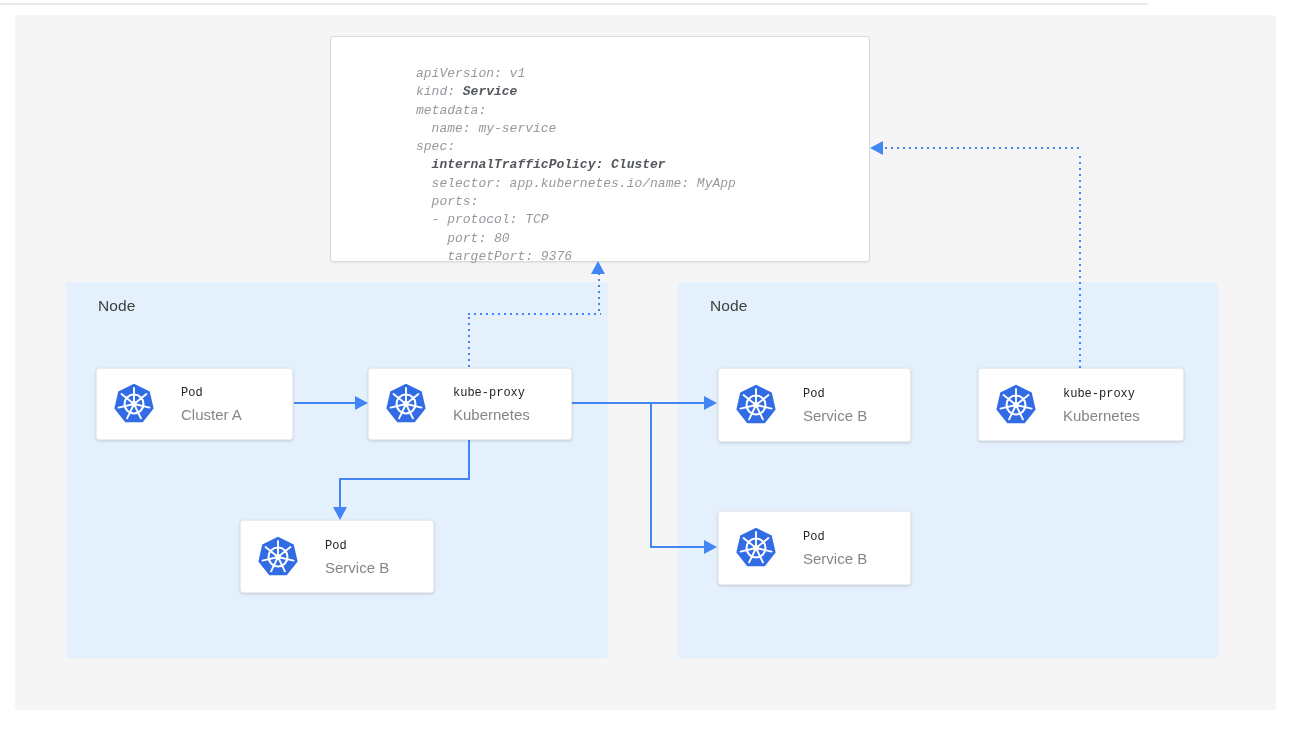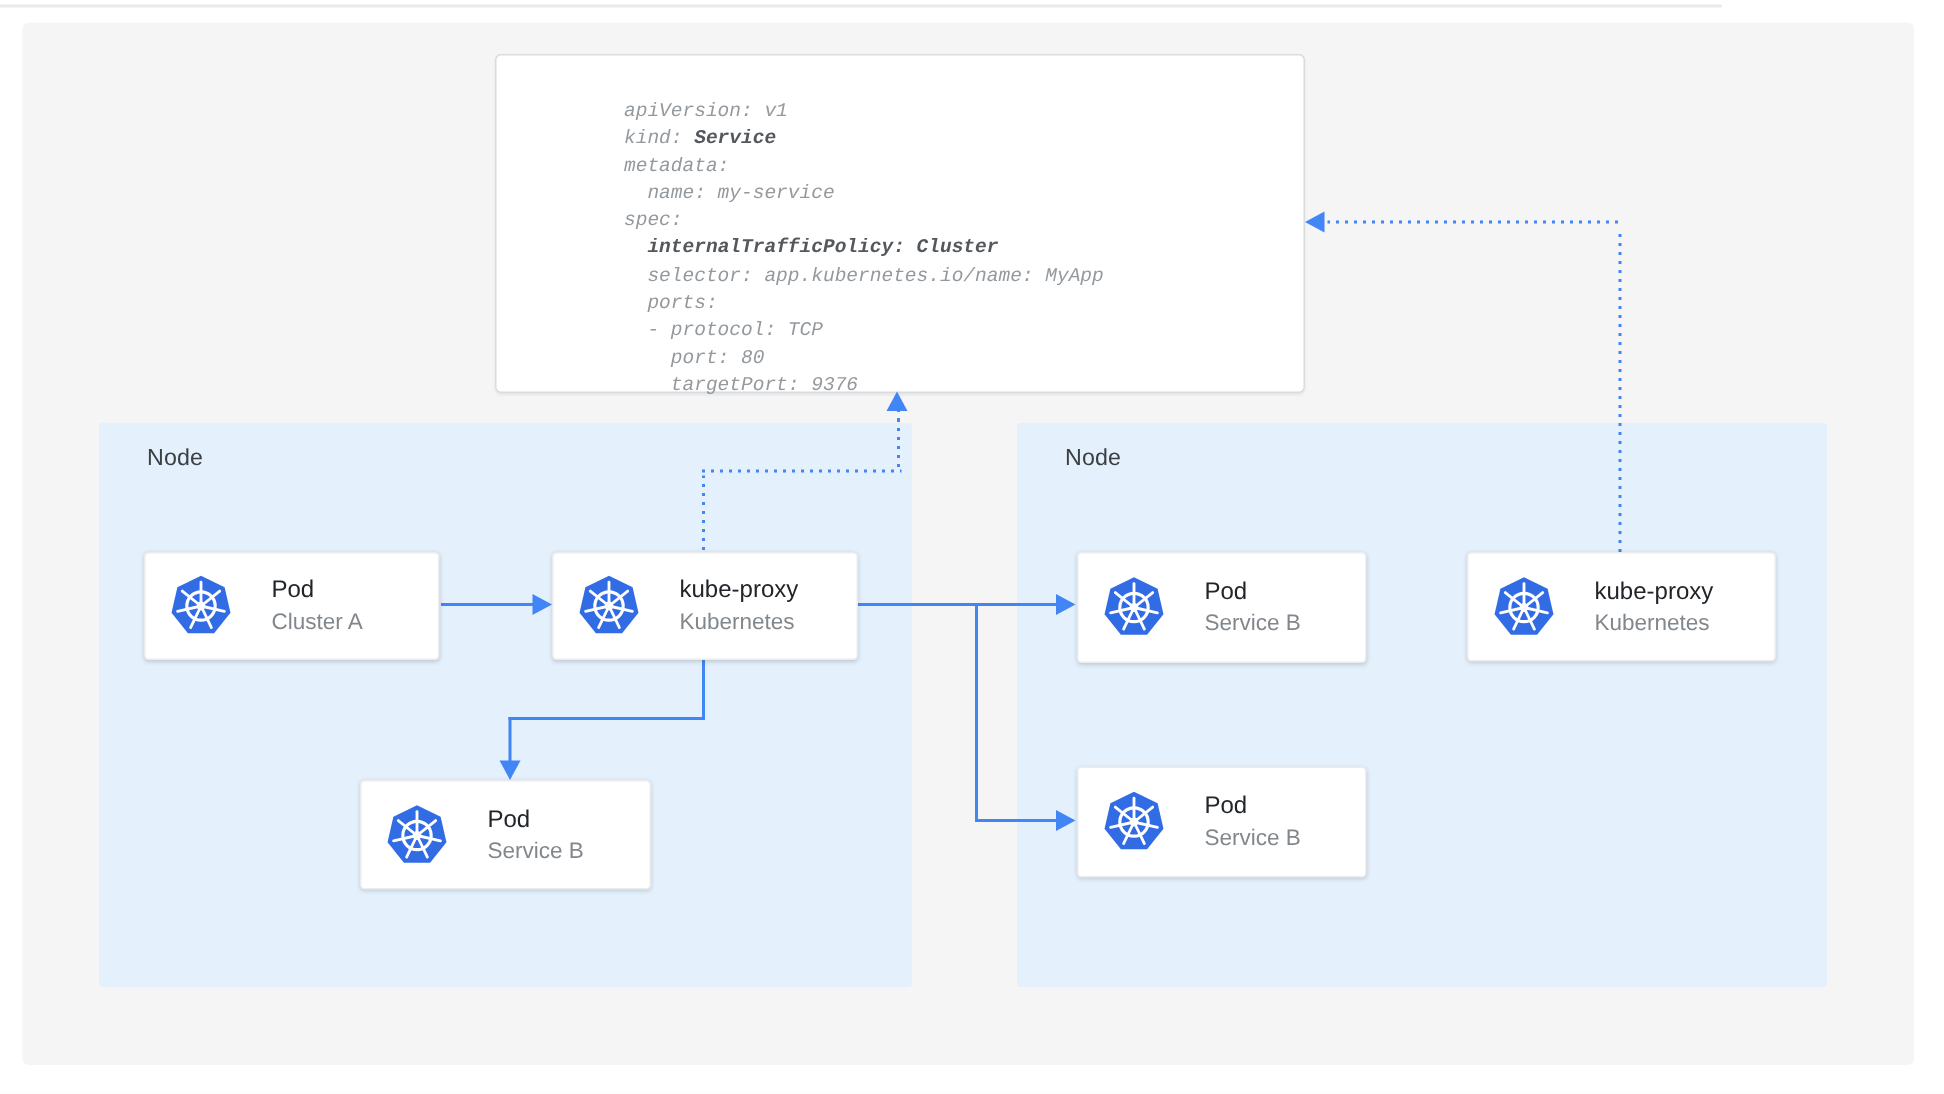--- a/index.html
+++ b/index.html
@@ -42,21 +42,21 @@
   }
   
   .card {
     position:absolute; height:72px; background:#ffffff;
     border:1px solid #ececee; border-radius:3px;
     box-shadow:0 1px 3px rgba(60,64,67,0.22);
     display:flex; align-items:center; padding-left:16px;
   }
   .k8s-icon { width:42px; height:42px; flex:0 0 42px; display:block; }
   .card-text { margin-left:26px; display:flex; flex-direction:column; }
-  .card-title { font-size:16px; color:#212529; line-height:21px; }
+  .card-title { font-size:12px; color:#212529; line-height:21px;font-family:Liberation Mono, monospace; }
   .card-sub   { font-size:15px; color:#82878c; line-height:21px; }
   
   .h-solid { position:absolute; height:2px; background:#4285f4; }
   .v-solid { position:absolute; width:2px;  background:#4285f4; }
   .h-dot {
     position:absolute; height:2px;
     background:repeating-linear-gradient(to right,#4285f4 0 2px,transparent 2px 6px);
   }
   .v-dot {
     position:absolute; width:2px;

